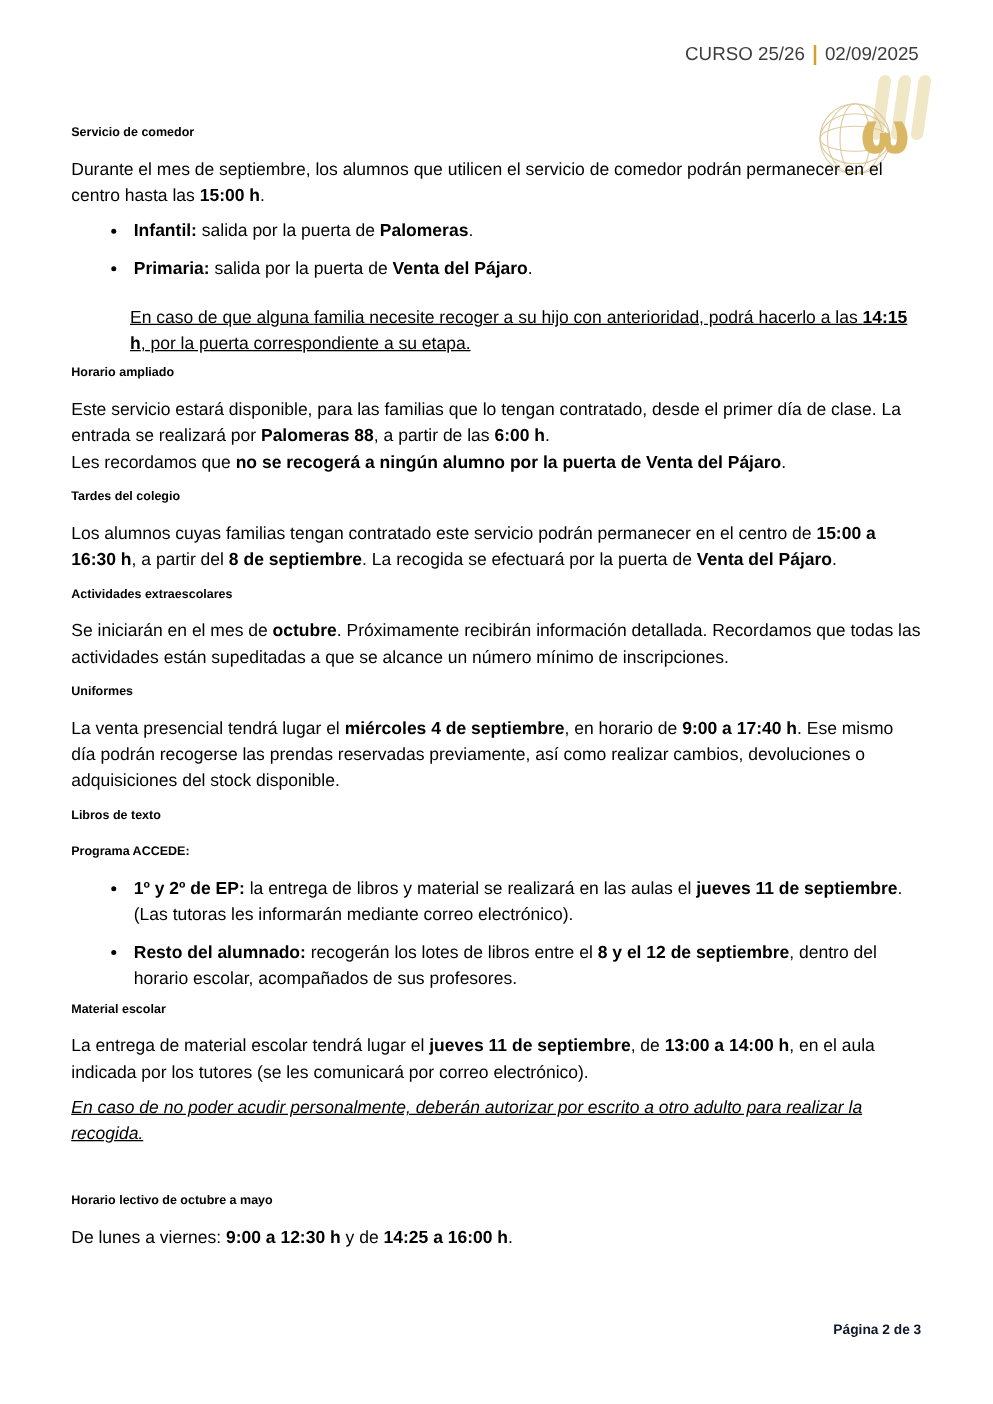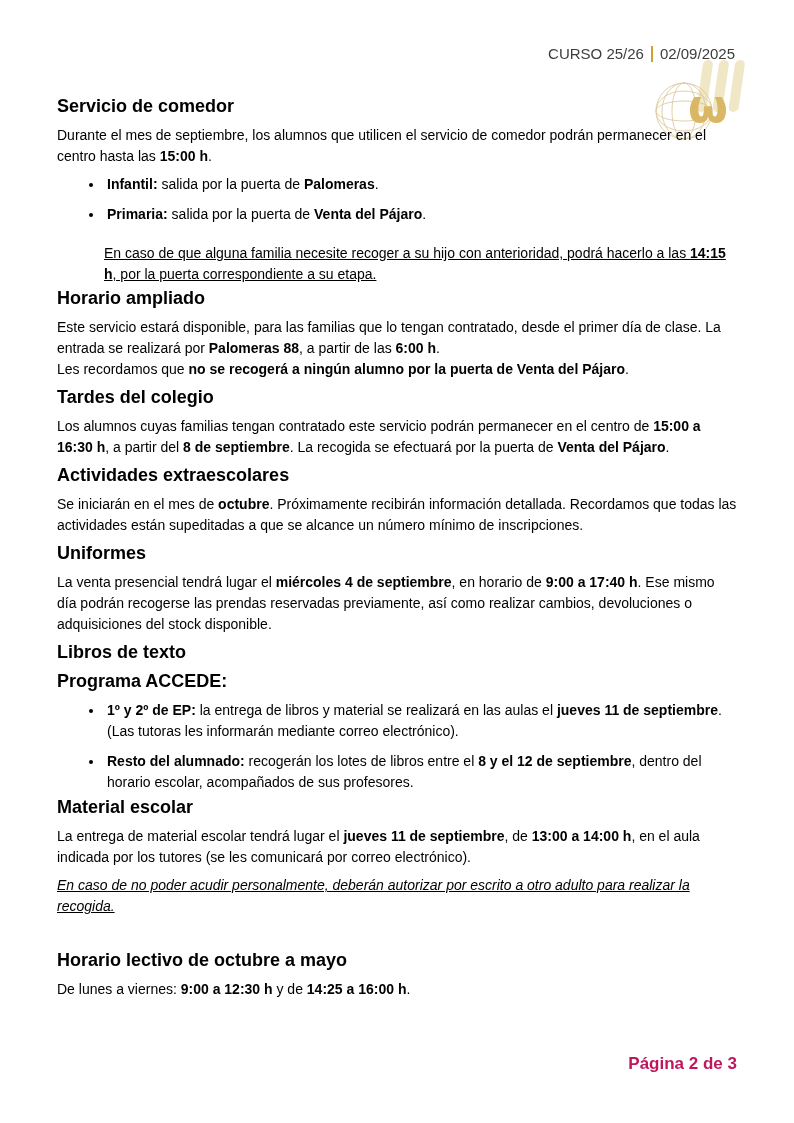--- a/index.html
+++ b/index.html
@@ -2,42 +2,42 @@
 <html lang="es"><head>
 <meta charset="utf-8">
 <style>
   html,body{margin:0;padding:0;background:#ffffff;}
   .page{
     position:relative;width:794px;height:1123px;background:#fff;overflow:hidden;
     color:#000;font-family:"Liberation Sans",sans-serif;font-size:14px;line-height:21px;
   }
   
   .header{
-    position:absolute;top:45px;right:59px;display:flex;align-items:center;gap:7px;
+    position:absolute;top:35px;right:59px;display:flex;align-items:center;gap:7px;
     font-size:15px;line-height:18px;color:#3d3d3d;
   }
   .header .sep{display:inline-block;width:2px;height:16px;background:#D2A12C;}
   
   .logo{position:absolute;left:648px;top:56px;}
   
   .content{position:absolute;left:57px;top:93px;width:680px;}
-  h3{font-size:18px;line-height:21px;font-weight:bold;margin:3px 0 8px;}
+  h3{font-size:10px;line-height:21px;font-weight:bold;margin:3px 0 8px;}
   h3.mt-lg{margin-top:33px;}
   p{margin:0 0 7px;}
   p.tight{margin-bottom:0;}
   ul{margin:4px 0 4px;padding-left:47px;list-style:disc;}
   li{margin:0 0 9px;padding-left:3px;}
   li:last-child{margin-bottom:0;}
   .note-indent{margin:18px 0 2px 47px;text-decoration:underline;}
   .note-full{margin:0 0 7px;text-decoration:underline;font-style:italic;}
   .b{font-weight:bold;margin-top:12px;}
   
   .footer{
     position:absolute;top:1055px;right:57px;
-    font-size:17px;line-height:18px;font-weight:bold;color:#be185d;
+    font-size:11px;line-height:18px;font-weight:bold;color:#0f172a;
   }
 </style>
 </head>
 <body>
 
 <div class="page">
 
   <div class="header">
     <span>CURSO 25/26</span>
     <span class="sep"></span>

